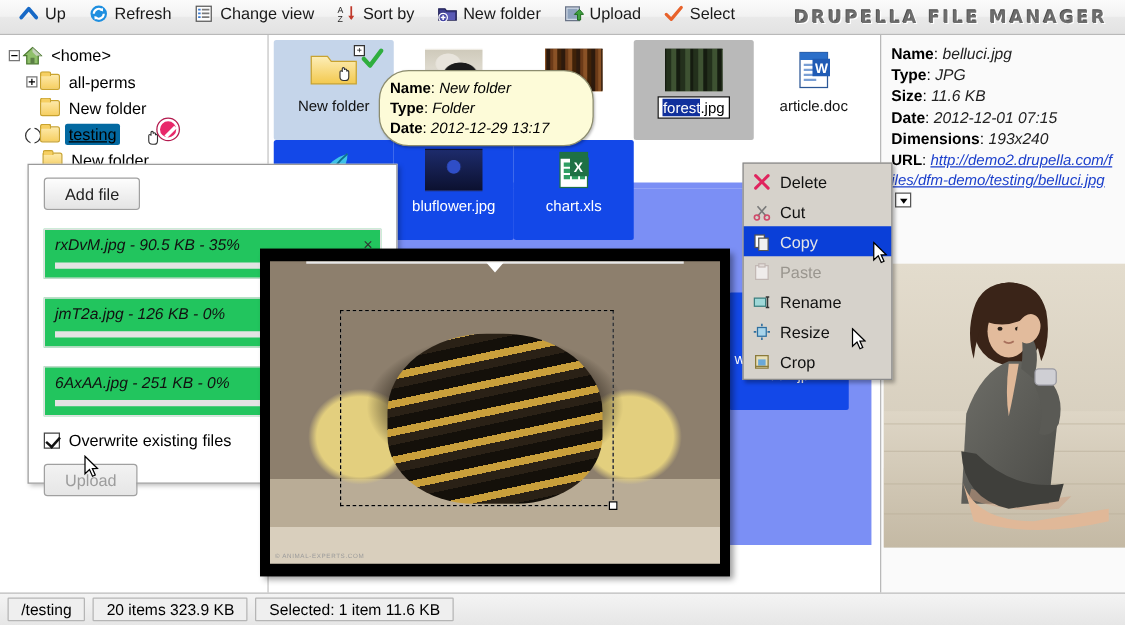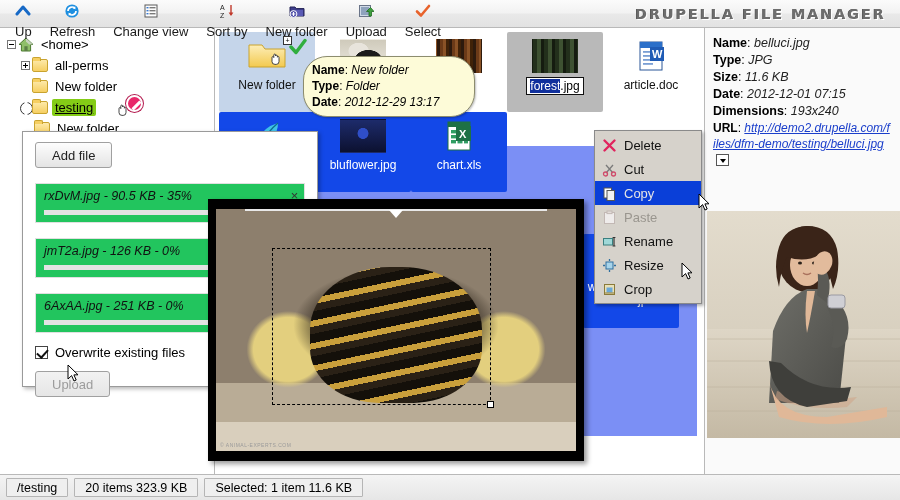--- a/index.html
+++ b/index.html
@@ -13,23 +13,23 @@
   }
   .app { position:absolute; inset:0; display:flex; flex-direction:column; }
 
   
   .toolbar {
     height:28px; flex:0 0 28px; display:flex; align-items:center;
     background:linear-gradient(to bottom,#fbfbfb 0%,#f2f2f2 48%,#e9e9e9 52%,#e2e2e2 100%);
     border-bottom:1px solid #b9b9b9; padding-left:6px; position:relative; z-index:5;
   }
   .tb-btn {
-    display:flex; align-items:center; gap:5px; height:24px;
+    display:flex; align-items:flex-start; gap:5px; height:24px;
     padding:0 8px; cursor:pointer; color:#1a1a1a; font-size:13px;
-    border:1px solid transparent; border-radius:3px; white-space:nowrap;flex-direction:column;
+    border:1px solid transparent; border-radius:3px; white-space:nowrap;
   }
   .tb-ico { width:16px; height:16px; display:block; flex:0 0 16px; position:relative; }
   .brand {
     margin-left:auto; padding-right:14px; font-size:14px; font-weight:bold;
     letter-spacing:2.2px; color:#6d6d6d;
     text-shadow:1px 1px 0 #fff, -0.5px -0.5px 0 #4a4a4a;
     font-family:"DejaVu Sans", sans-serif;
   }
 
   
@@ -56,21 +56,21 @@
   .folder-ico {
     width:16px; height:13px; flex:0 0 16px; position:relative; margin-right:4px;
     background:linear-gradient(to bottom,#fde9a9,#f6cf62); border:1px solid #c9a32f; border-radius:1px 2px 2px 2px;
   }
   .folder-ico::before {
     content:""; position:absolute; left:-1px; top:-3px; width:7px; height:3px;
     background:#f6cf62; border:1px solid #c9a32f; border-bottom:none; border-radius:2px 2px 0 0;
   }
   .home-ico { width:16px; height:15px; flex:0 0 16px; margin-right:4px; position:relative; }
   .tlabel { padding:1px 3px; border-radius:2px; }
-  .tnode.sel .tlabel { background:#84cc16;text-decoration:underline; }
+  .tnode.sel .tlabel { background:#0369a1;text-decoration:underline; }
   .tnode.ind1 { padding-left:14px; }
   .tnode.ind2 { padding-left:30px; }
 
   
   .hand-cur { position:absolute; width:13px; height:14px; }
   .noentry {
     position:absolute; width:17px; height:17px; border-radius:50%;
     background:#e8286a; border:2px solid #fff; box-shadow:0 0 0 1px #b31a4e;
   }
   .noentry::after {
@@ -163,21 +163,21 @@
   .tooltip {
     position:absolute; background:#fdfbd8; border:1px solid #8c8c6e;
     padding:5px 8px 6px 8px; font-size:12px; line-height:16px; z-index:40;
     box-shadow:1px 1px 2px rgba(0,0,0,.25);
   }
   .tooltip b { font-weight:bold; }
   .tooltip i { font-style:italic; }
 
   
   .ctx {
-    position:absolute; background:#d6d2cb; border:1px solid #8a8a8a; width:108px;
+    position:absolute; background:#d6d2cb; border:1px solid #8a8a8a; width:120px;
     z-index:60; padding:2px 0; box-shadow:2px 2px 3px rgba(0,0,0,.3); font-size:13px;
   }
   .ctx-item { height:24px; display:flex; align-items:center; gap:7px; padding:0 7px; cursor:pointer; color:#111; }
   .ctx-item.hi { background:#0a3fd8; color:#e5e5e5; }
   .ctx-item.dis { color:#9a968f; cursor:default; }
   .ctx-ico { width:15px; height:15px; flex:0 0 15px; position:relative; }
 
   
   .upload-dlg {
     position:absolute; left:22px; top:131px; width:296px; height:256px;

